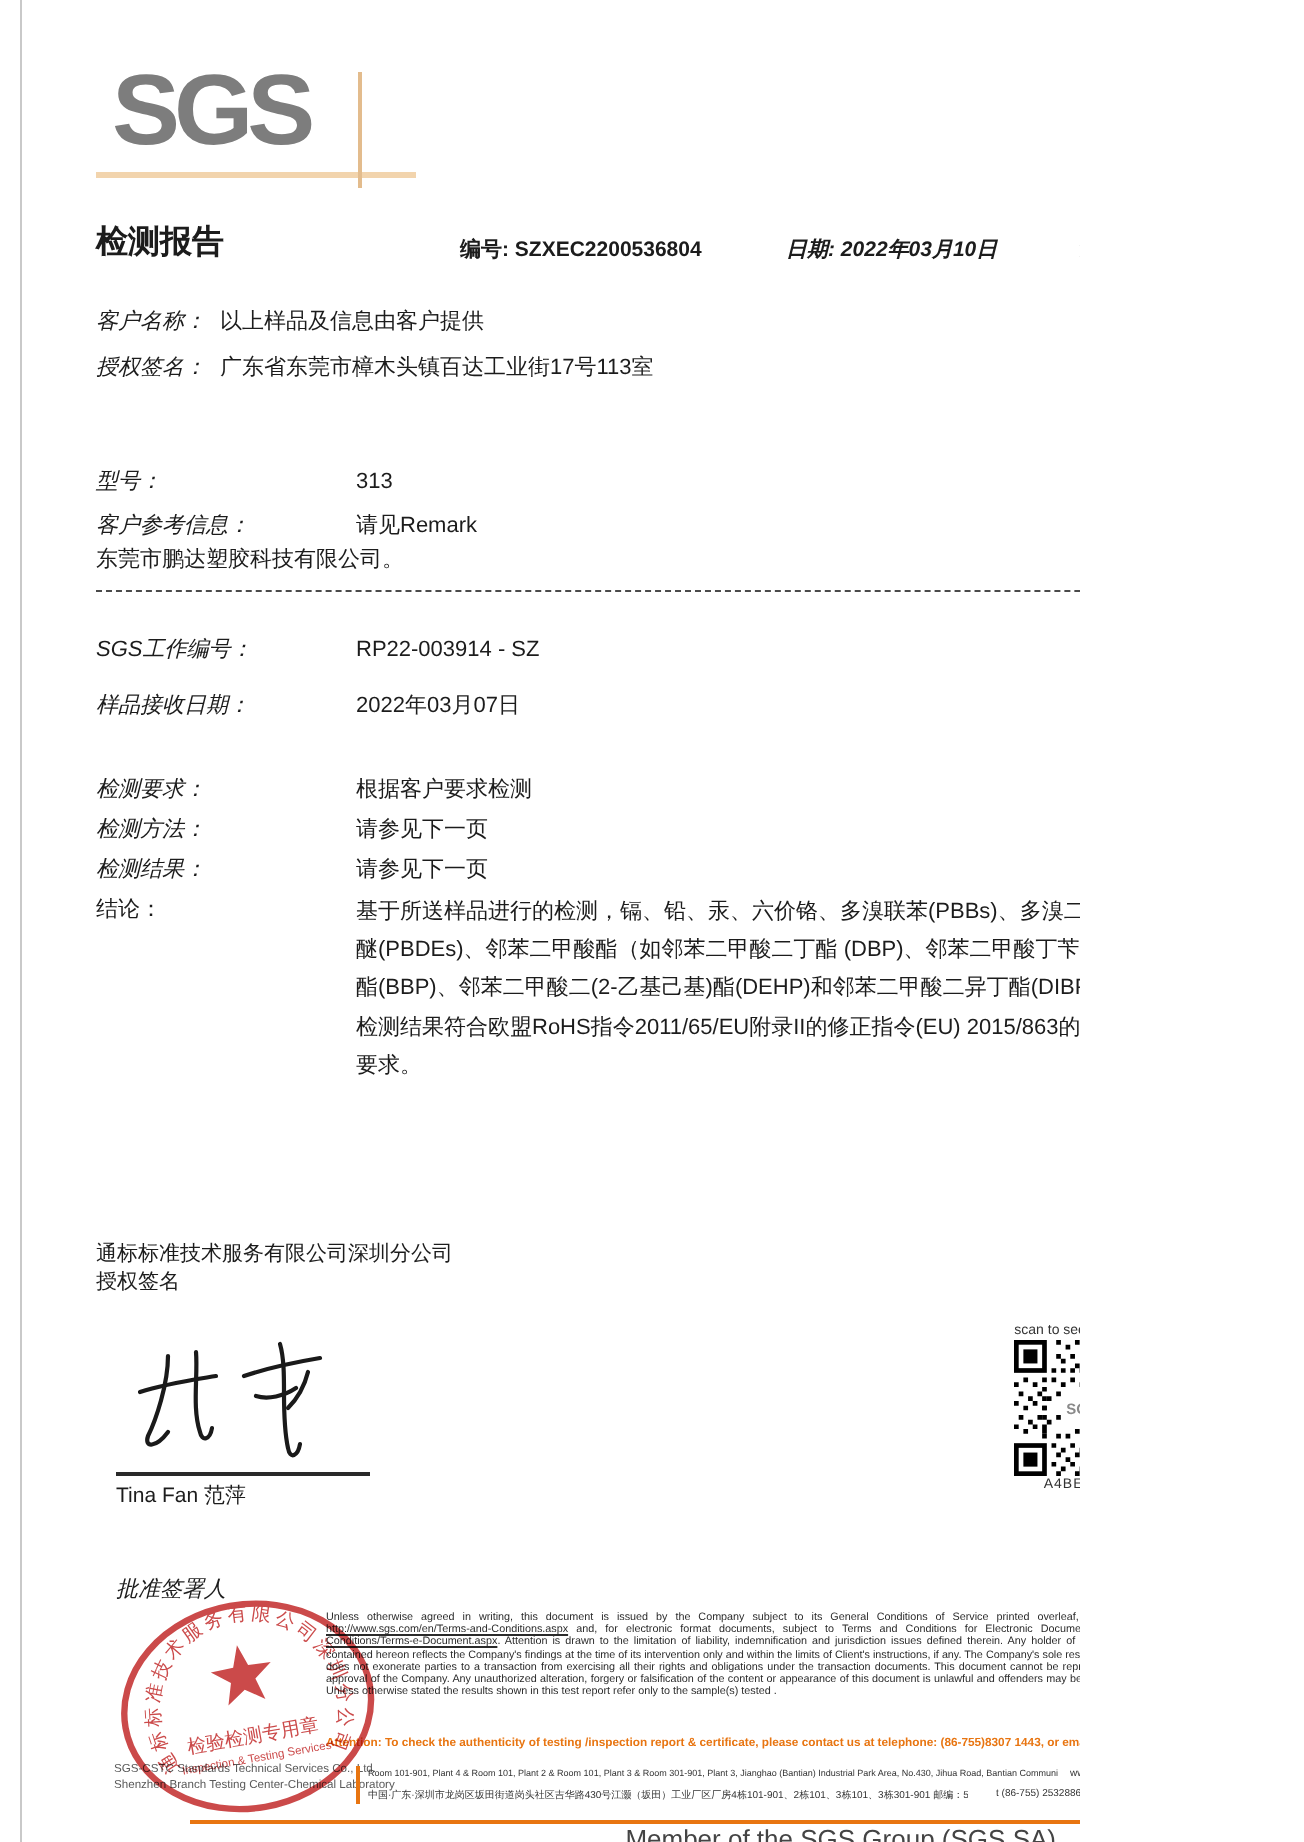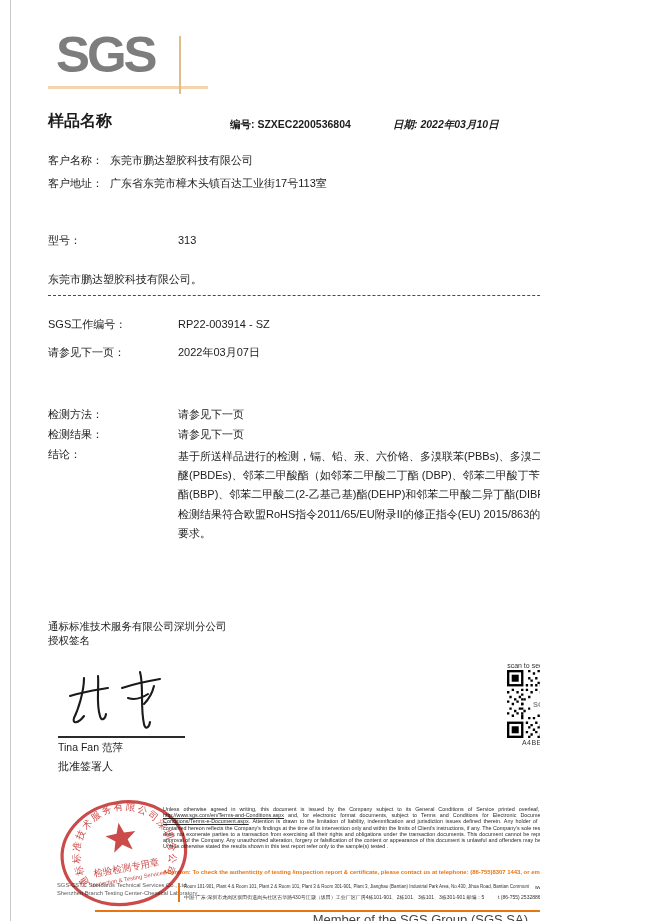--- a/index.html
+++ b/index.html
@@ -10,32 +10,32 @@
   .logo-text{position:absolute;left:57px;top:30px;font-size:50px;font-weight:bold;color:#7d7d7d;
              letter-spacing:-3px;line-height:1;transform:scaleX(1.02);}
   .logo-hline{position:absolute;left:48px;top:86px;width:160px;height:3px;background:#f2d4ad;}
   .logo-vline{position:absolute;left:179px;top:36px;width:2px;height:58px;background:#e3bc8d;}
   
   .doc-title{position:absolute;left:48px;top:111px;font-size:16px;font-weight:bold;}
   .meta{position:absolute;top:118px;font-size:10.5px;font-weight:bold;white-space:nowrap;}
   .meta-no{left:230px;} .meta-date{left:393px;font-style:italic;} .meta-page{left:540px;}
   
   .row{position:absolute;left:48px;font-size:11px;white-space:nowrap;}
-  .lbl{display:inline-block;}
+  .lbl{display:inline-block;font-style:italic;}
   .w62{width:62px;} .w130{width:130px;}
   .dashed{position:absolute;left:48px;width:597px;border-top:1px dashed #4a4a4a;height:0;}
   .conclusion{position:absolute;left:178px;top:447px;width:460px;font-size:11px;line-height:19.2px;
               white-space:pre-line;}
   
   .sig-company{position:absolute;left:48px;top:620px;font-size:10.5px;}
   .sig-auth{position:absolute;left:48px;top:634px;font-size:10.5px;}
   .sig-svg{position:absolute;left:62px;top:666px;}
   .sig-line{position:absolute;left:58px;top:736px;width:127px;height:2px;background:#2a2a2a;}
   .sig-name{position:absolute;left:58px;top:741px;font-size:10.5px;}
-  .sig-role{position:absolute;left:58px;top:759px;font-size:11px;}
+  .sig-role{position:absolute;left:58px;top:787px;font-size:11px;font-style:italic;}
   
   .qr-wrap{position:absolute;left:503px;top:662px;width:76px;text-align:center;}
   .qr-caption{font-size:7px;color:#333;margin-bottom:1px;}
   .qr-code-text{font-size:7px;color:#333;margin-top:1px;letter-spacing:.5px;}
   
   .disclaimer{position:absolute;left:163px;top:806px;width:480px;font-size:5.4px;line-height:6.2px;
               text-align:justify;color:#2b2b2b;}
   .dlink{text-decoration:underline;color:#2b2b2b;}
   .attention{position:absolute;left:163px;top:869px;width:478px;font-size:5.9px;line-height:7px;
              font-weight:bold;color:#e87511;}
@@ -60,34 +60,36 @@
 </head>
 <body>
 
 <div class="page">
   <div class="edge-left"></div>
 
   <div class="logo-text">SGS</div>
   <div class="logo-hline"></div>
   <div class="logo-vline"></div>
 
-  <div class="doc-title">样品名称</div>
+  <div class="doc-title">检测报告</div>
   <div class="meta meta-no"><span>编号:</span> <span>SZXEC2200536804</span></div>
   <div class="meta meta-date"><span>日期:</span> <span>2022年03月10日</span></div>
   <div class="meta meta-page">第1页,共7页</div>
 
-  <div class="row" style="top:153px"><span class="lbl w62">客户名称：</span><span>东莞市鹏达塑胶科技有限公司</span></div>
-  <div class="row" style="top:176px"><span class="lbl w62">客户地址：</span><span>广东省东莞市樟木头镇百达工业街17号113室</span></div>
+  <div class="row" style="top:153px"><span class="lbl w62">客户名称：</span><span>以上样品及信息由客户提供</span></div>
+  <div class="row" style="top:176px"><span class="lbl w62">授权签名：</span><span>广东省东莞市樟木头镇百达工业街17号113室</span></div>
   <div class="row" style="top:233px"><span class="lbl w130">型号：</span><span>313</span></div>
+  <div class="row" style="top:255px"><span class="lbl w130">客户参考信息：</span><span>请见Remark</span></div>
   <div class="row" style="top:272px">东莞市鹏达塑胶科技有限公司。</div>
 
   <div class="dashed" style="top:295px"></div>
 
   <div class="row" style="top:317px"><span class="lbl w130">SGS工作编号：</span><span>RP22-003914 - SZ</span></div>
-  <div class="row" style="top:345px"><span class="lbl w130">请参见下一页：</span><span>2022年03月07日</span></div>
+  <div class="row" style="top:345px"><span class="lbl w130">样品接收日期：</span><span>2022年03月07日</span></div>
+  <div class="row" style="top:387px"><span class="lbl w130">检测要求：</span><span>根据客户要求检测</span></div>
   <div class="row" style="top:407px"><span class="lbl w130">检测方法：</span><span>请参见下一页</span></div>
   <div class="row" style="top:427px"><span class="lbl w130">检测结果：</span><span>请参见下一页</span></div>
   <div class="row" style="top:447px">结论：</div>
   <div class="conclusion">基于所送样品进行的检测，镉、铅、汞、六价铬、多溴联苯(PBBs)、多溴二苯
 醚(PBDEs)、邻苯二甲酸酯（如邻苯二甲酸二丁酯 (DBP)、邻苯二甲酸丁苄
 酯(BBP)、邻苯二甲酸二(2-乙基己基)酯(DEHP)和邻苯二甲酸二异丁酯(DIBP)）的
 检测结果符合欧盟RoHS指令2011/65/EU附录II的修正指令(EU) 2015/863的限值
 要求。</div>
 
   <div class="sig-company">通标标准技术服务有限公司深圳分公司</div>

